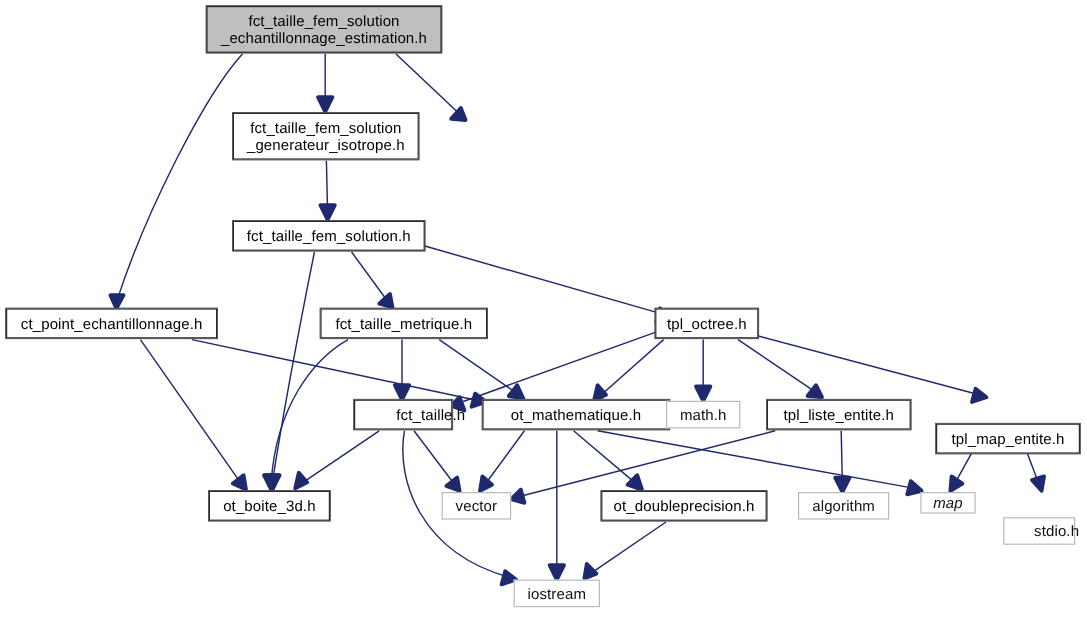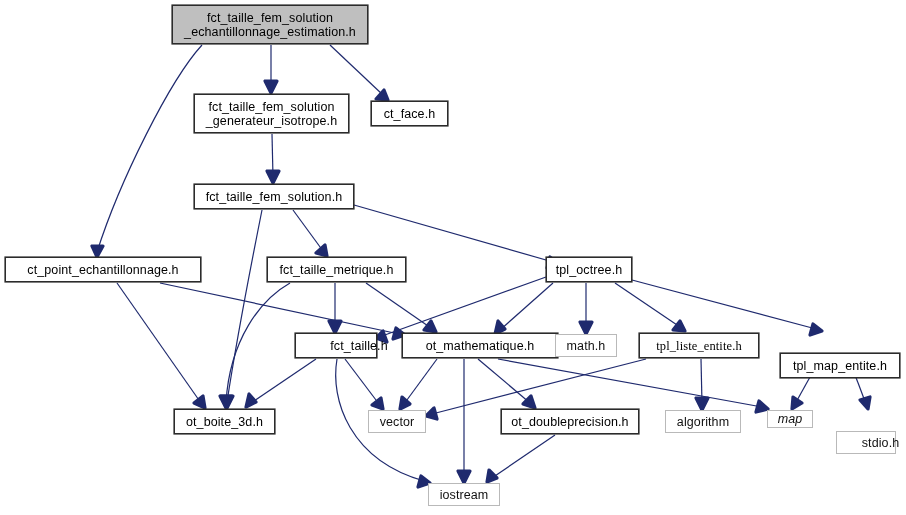--- a/index.html
+++ b/index.html
@@ -173,29 +173,28 @@
       </g>
       <g>
         <path d="M 555,435 L 492,478" fill="none" stroke="#1f2a6e" stroke-width="1.2"></path>
         <polygon points="487,482 489,470 497,478" fill="#1f2a6e" stroke="#1f2a6e" stroke-width="3.2" stroke-linejoin="round"></polygon>
       </g>
     </svg>
 <div class="node root" style="left: 172px; top: 5px; width: 196px; height: 39px;">fct_taille_fem_solution
 _echantillonnage_estimation.h</div>
     <div class="node project" style="left: 194px; top: 94px; width: 155px; height: 39px;">fct_taille_fem_solution
 _generateur_isotrope.h</div>
-    <div class="node project" style="left: 371px; top: 101px; width: 77px; height: 25px;">ct_face.h</div>
     <div class="node project" style="left: 194px; top: 184px; width: 160px; height: 25px;">fct_taille_fem_solution.h</div>
-    <div class="node project" style="left: 5px; top: 257px; width: 196px; height: 25px;">ct_point_echantillonnage.h</div>
+    <div class="node project" style="left: 5px; top: 257px; width: 176px; height: 25px;">ct_point_echantillonnage.h</div>
     <div class="node project" style="left: 267px; top: 257px; width: 139px; height: 25px;">fct_taille_metrique.h</div>
     <div class="node project" style="left: 546px; top: 257px; width: 86px; height: 25px;">tpl_octree.h</div>
     <div class="node project" style="left: 295px; top: 333px; width: 82px; height: 25px; padding-left: 46px;">fct_taille.h</div>
     <div class="node project" style="left: 402px; top: 333px; width: 156px; height: 25px;">ot_mathematique.h</div>
     <div class="node system" style="left: 555px; top: 334px; width: 62px; height: 23px;">math.h</div>
-    <div class="node project" style="left: 639px; top: 333px; width: 120px; height: 25px; font-family: Liberation Serif, serif;">tpl_liste_entite.h</div>
+    <div class="node project" style="left: 639px; top: 333px; width: 120px; height: 25px;">tpl_liste_entite.h</div>
     <div class="node project" style="left: 780px; top: 333px; width: 120px; height: 25px; margin-top: 20px;">tpl_map_entite.h</div>
     <div class="node project" style="left: 174px; top: 409px; width: 101px; height: 25px;">ot_boite_3d.h</div>
     <div class="node system" style="left: 368px; top: 410px; width: 58px; height: 23px;">vector</div>
     <div class="node project" style="left: 501px; top: 409px; width: 138px; height: 25px;">ot_doubleprecision.h</div>
     <div class="node system" style="left: 665px; top: 410px; width: 76px; height: 23px;">algorithm</div>
     <div class="node system" style="left: 767px; top: 410px; width: 46px; height: 18px; font-style: italic;">map</div>
     <div class="node system" style="left: 836px; top: 431px; width: 60px; height: 23px; padding-left: 29px;">stdio.h</div>
     <div class="node system" style="left: 428px; top: 483px; width: 72px; height: 23px;">iostream</div>
   </div>
 

